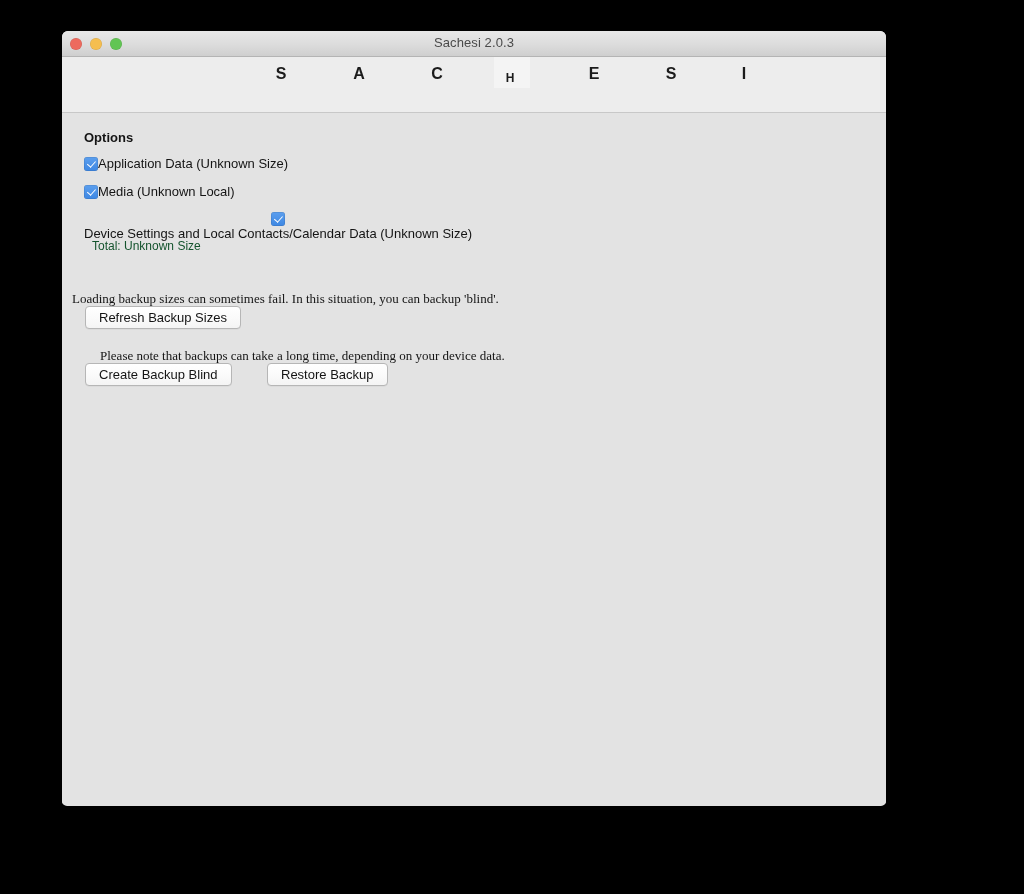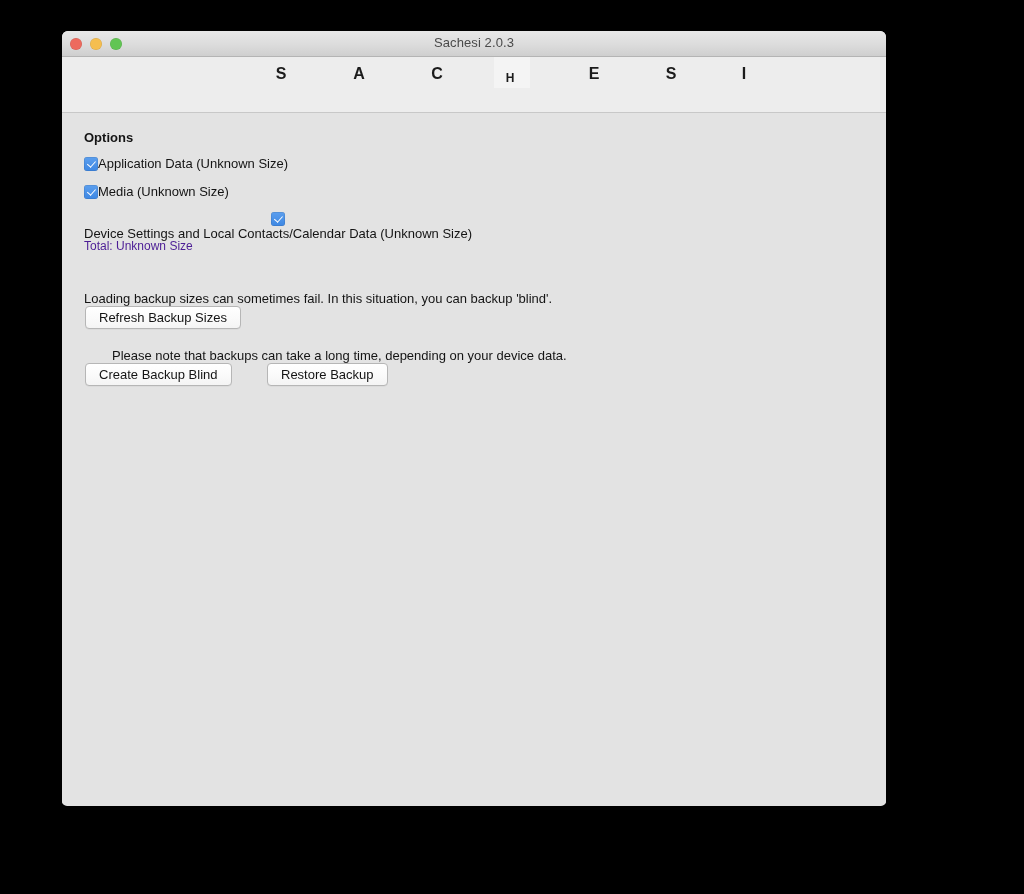--- a/index.html
+++ b/index.html
@@ -181,32 +181,33 @@
     transform: rotate(42deg);
   }
   .checkbox-label {
     font-size: 13px;
     color: #141414;
     white-space: nowrap;
   }
 
   .total-line {
     position: absolute;
-    left: 22px;
+    left: 30px;
     top: 126px;
     font-size: 12px;
-    color: #4c1d95;
+    color: #14532d;
   }
 
   .note {
     position: absolute;
-    left: 22px;
+    left: 10px;
     font-size: 13px;
     color: #141414;
     white-space: nowrap;
+    font-family: Liberation Serif, serif;
   }
   .note.n1 { top: 178px; }
   .note.n2 { top: 235px; margin-left: 28px; }
 
   .btn {
     position: absolute;
     height: 23px;
     display: inline-flex;
     align-items: center;
     justify-content: center;
@@ -267,21 +268,21 @@
 
       <div class="section-title">Options</div>
 
       <div class="checkrow r1">
         <span class="checkbox"></span>
         <span class="checkbox-label">Application Data (Unknown Size)</span>
       </div>
 
       <div class="checkrow r2">
         <span class="checkbox"></span>
-        <span class="checkbox-label">Media (Unknown Size)</span>
+        <span class="checkbox-label">Media (Unknown Local)</span>
       </div>
 
       <div class="checkrow r3">
         <span class="checkbox"></span>
         <span class="checkbox-label">Device Settings and Local Contacts/Calendar Data (Unknown Size)</span>
       </div>
 
       <div class="total-line">Total: Unknown Size</div>
 
       <div class="btn" id="btn-refresh">Refresh Backup Sizes</div>

